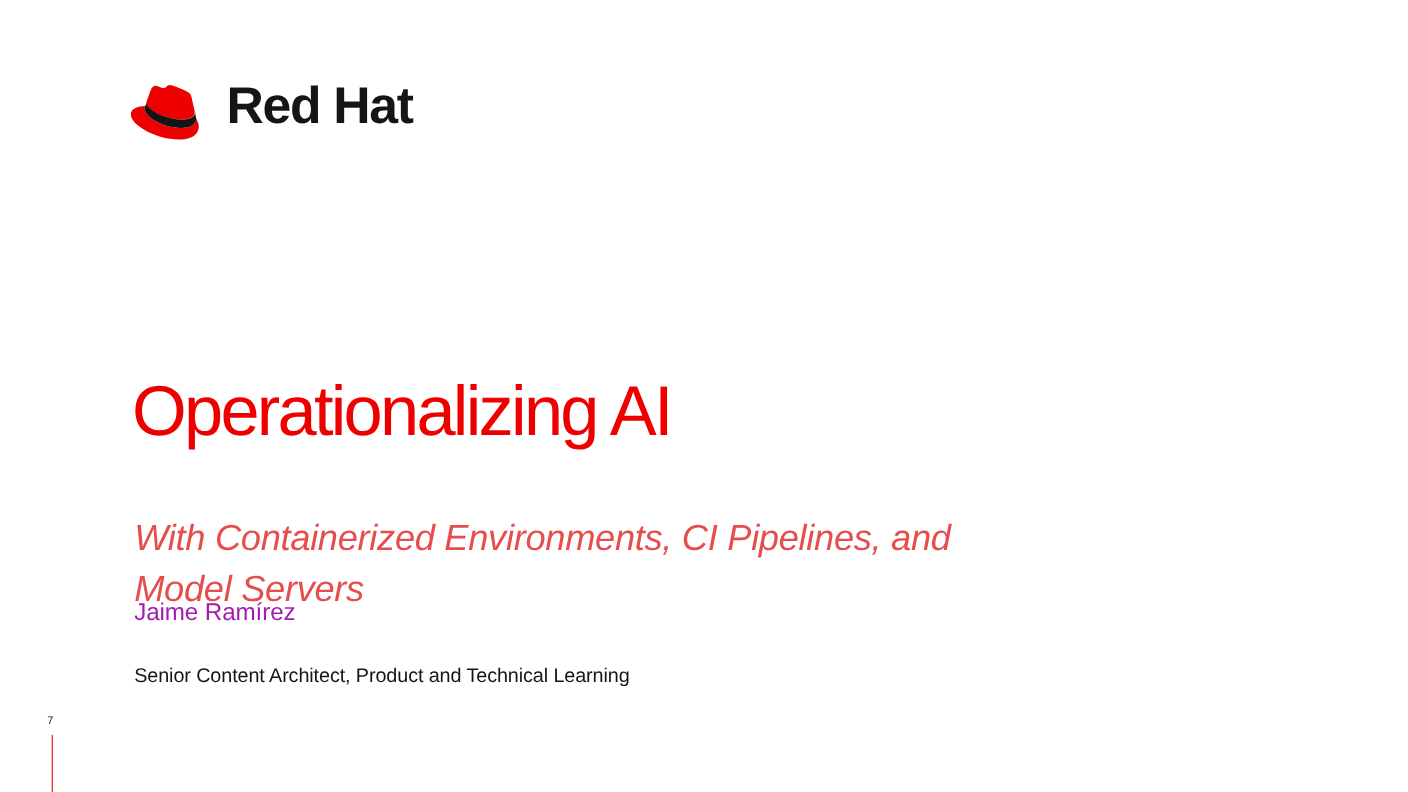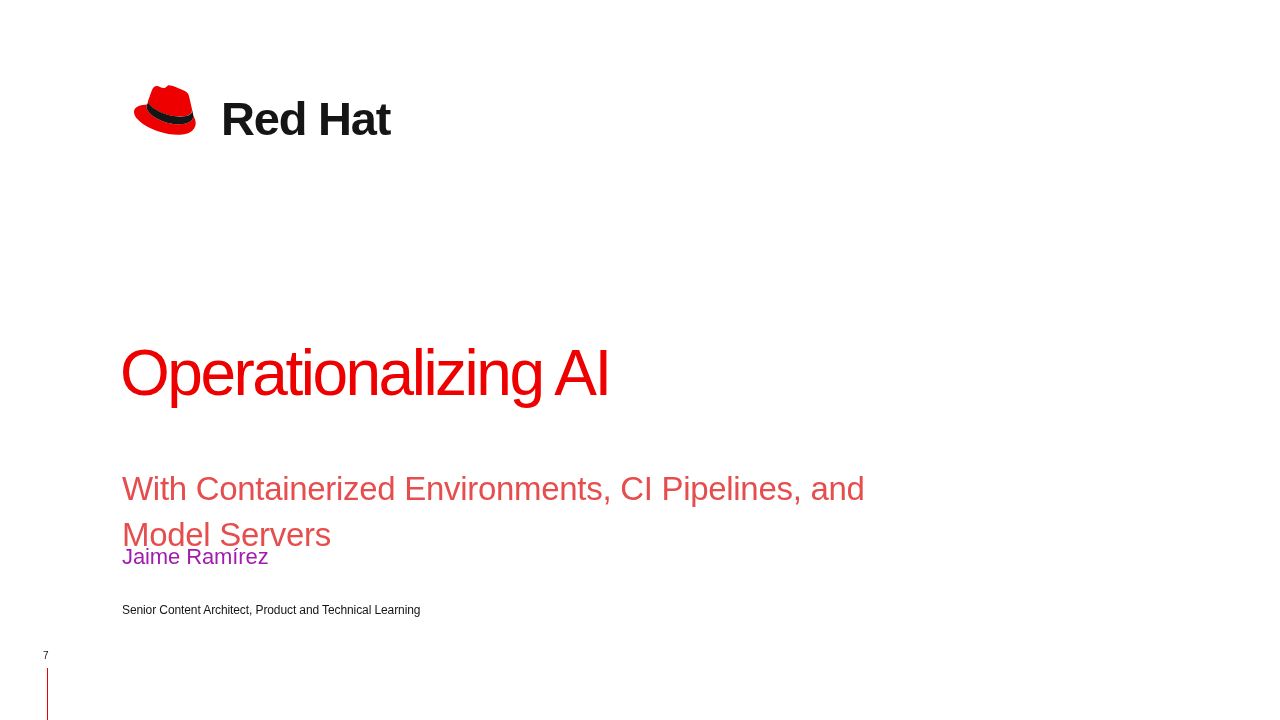--- a/index.html
+++ b/index.html
@@ -18,24 +18,24 @@
   .slide {
     position: relative;
     width: 1280px;
     height: 720px;
     background: #ffffff;
   }
 
   
   .logo-block {
     position: absolute;
-    left: 133px;
+    left: 118px;
     top: 72px;
     display: flex;
-    align-items: flex-end;
+    align-items: flex-start;
     height: 70px;
   }
   .logo-mark {
     width: 78px;
     height: 62px;
     margin-right: 10px;
     display: block;
   }
   .logo-text {
     font-size: 47px;
@@ -62,36 +62,37 @@
   .subtitle {
     position: absolute;
     left: 122px;
     top: 466px;
     font-size: 33px;
     font-weight: 400;
     letter-spacing: -0.3px;
     color: #e64d4d;
     line-height: 1.38;
     max-width: 830px;
+    font-style: italic;
   }
 
   .presenter-name {
     position: absolute;
     left: 122px;
     top: 542px;
     font-size: 22px;
     color: #a21caf;
     letter-spacing: -0.1px;
     line-height: 1.4;
   }
   .presenter-role {
     position: absolute;
     left: 122px;
     top: 602px;
-    font-size: 12px;
+    font-size: 18px;
     color: #151515;
     letter-spacing: -0.1px;
     line-height: 1.4;
     text-align: center;
   }
 
   
   .page-number {
     position: absolute;
     left: 43px;

